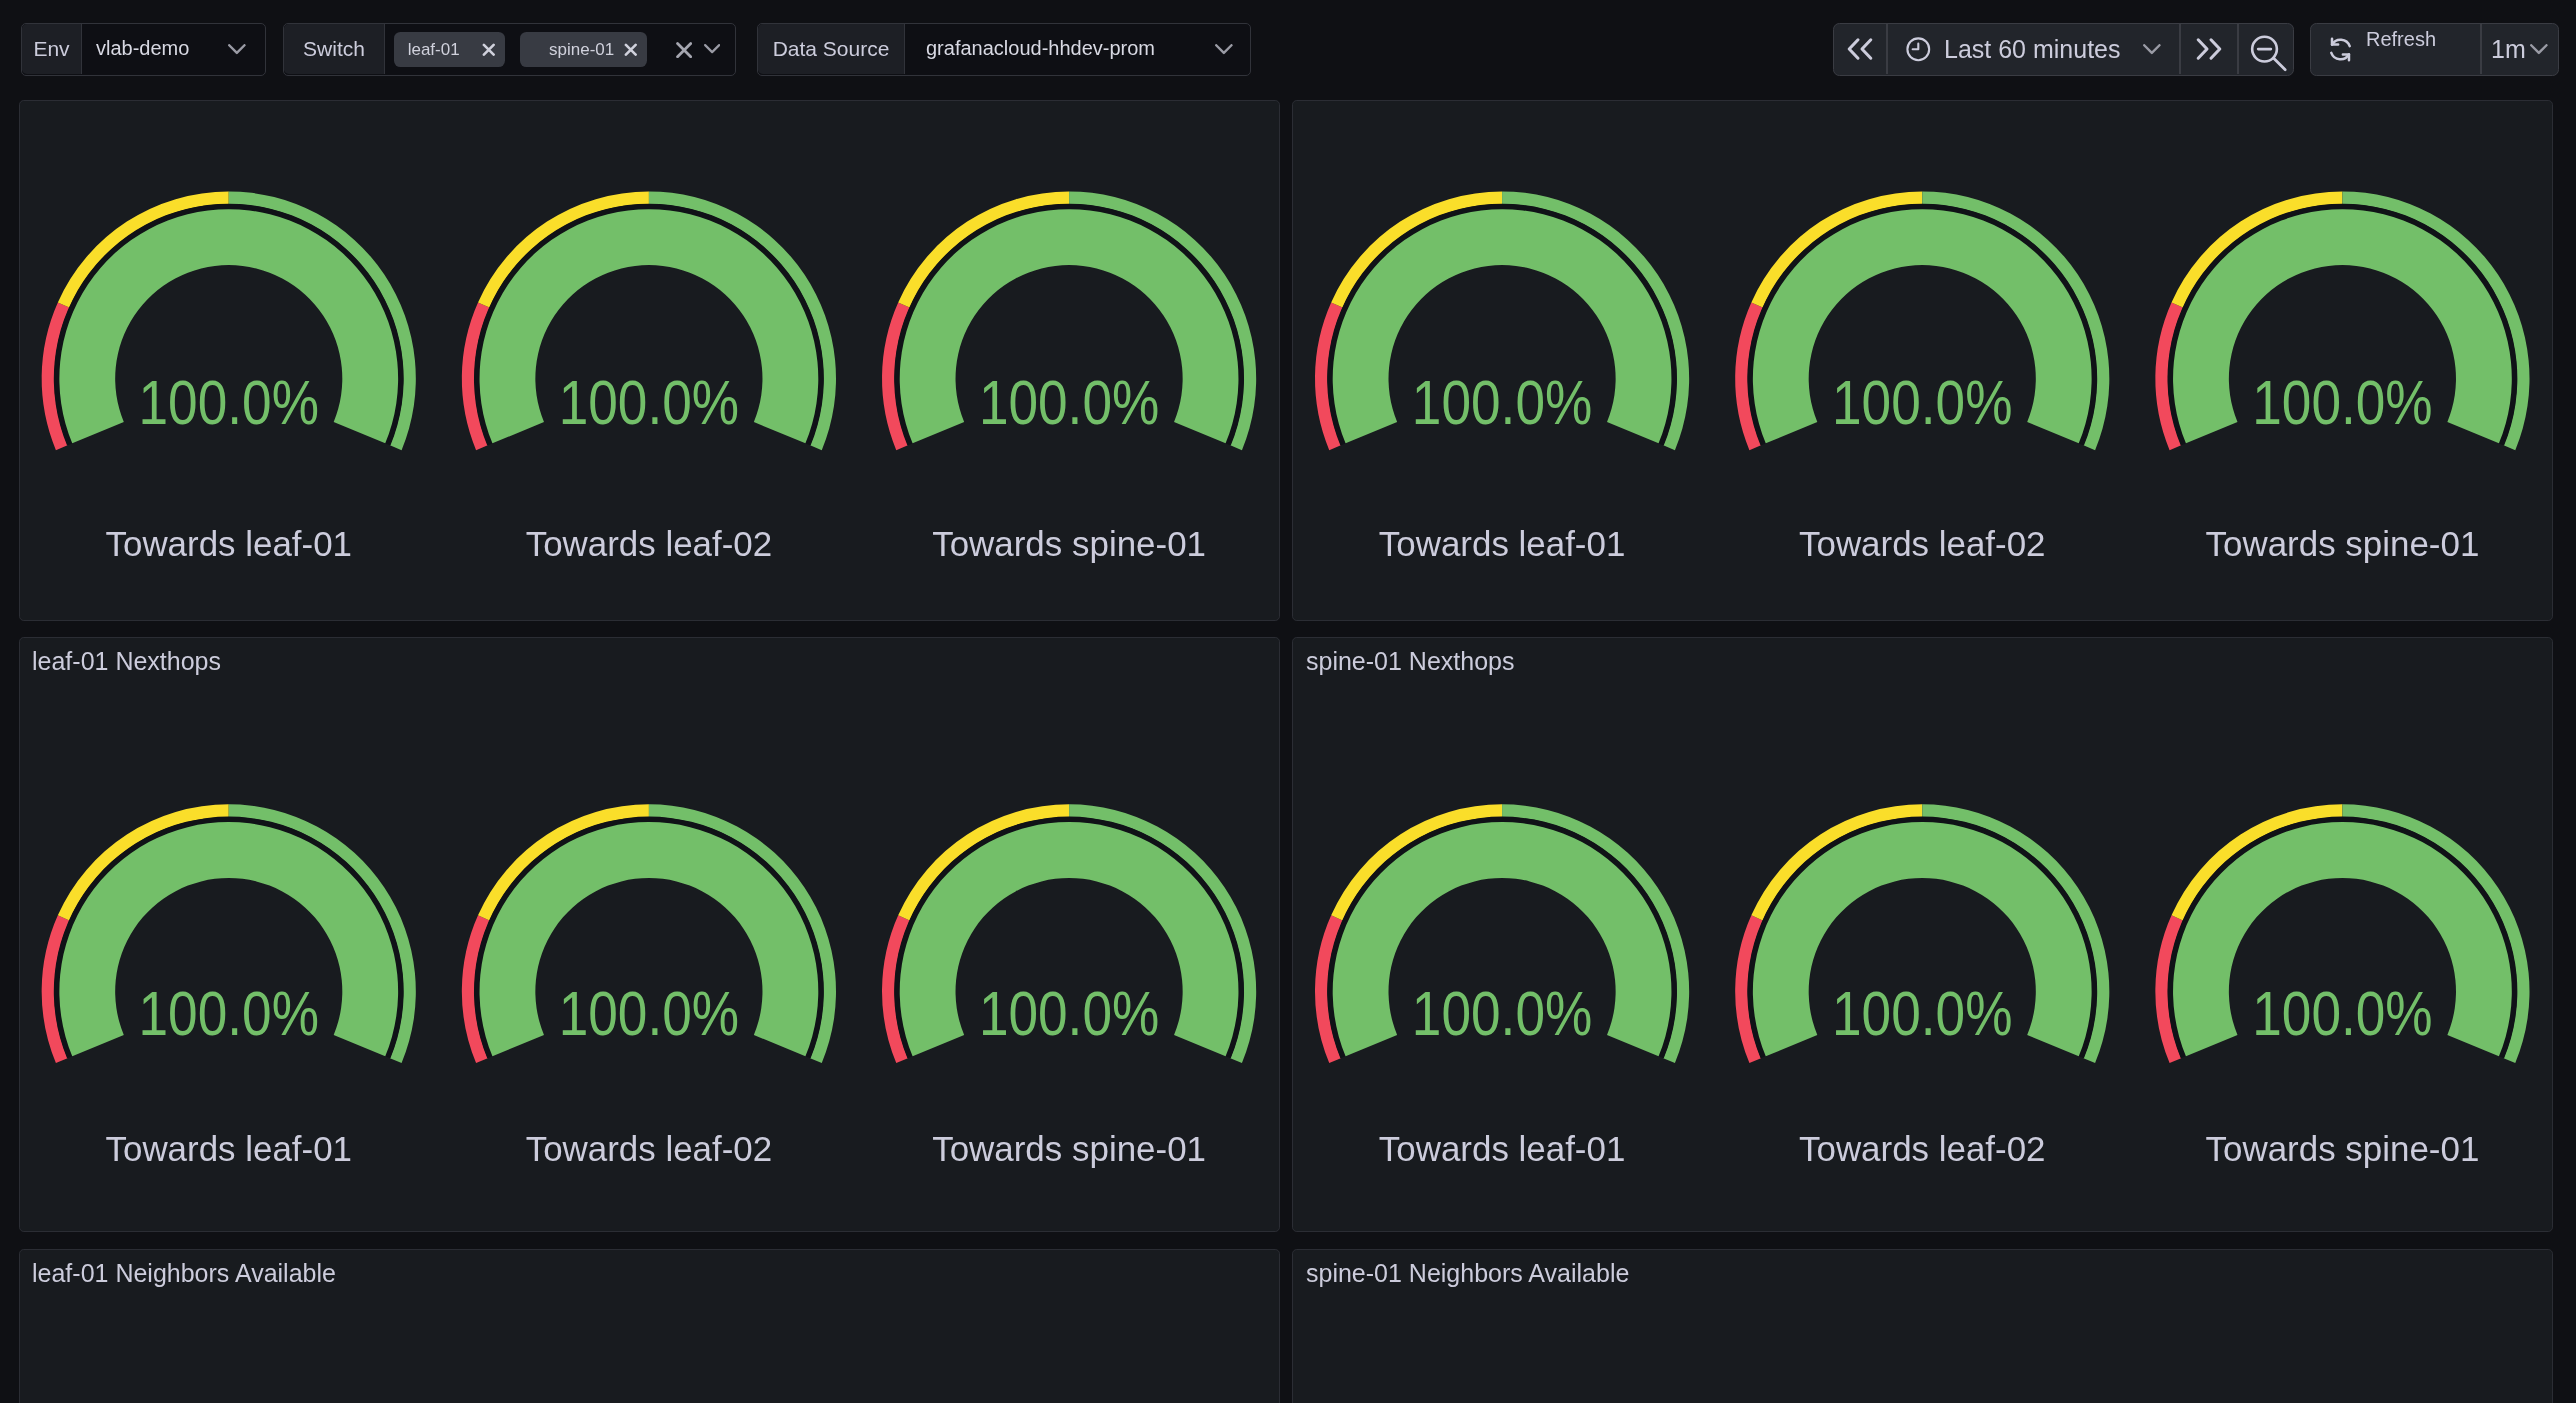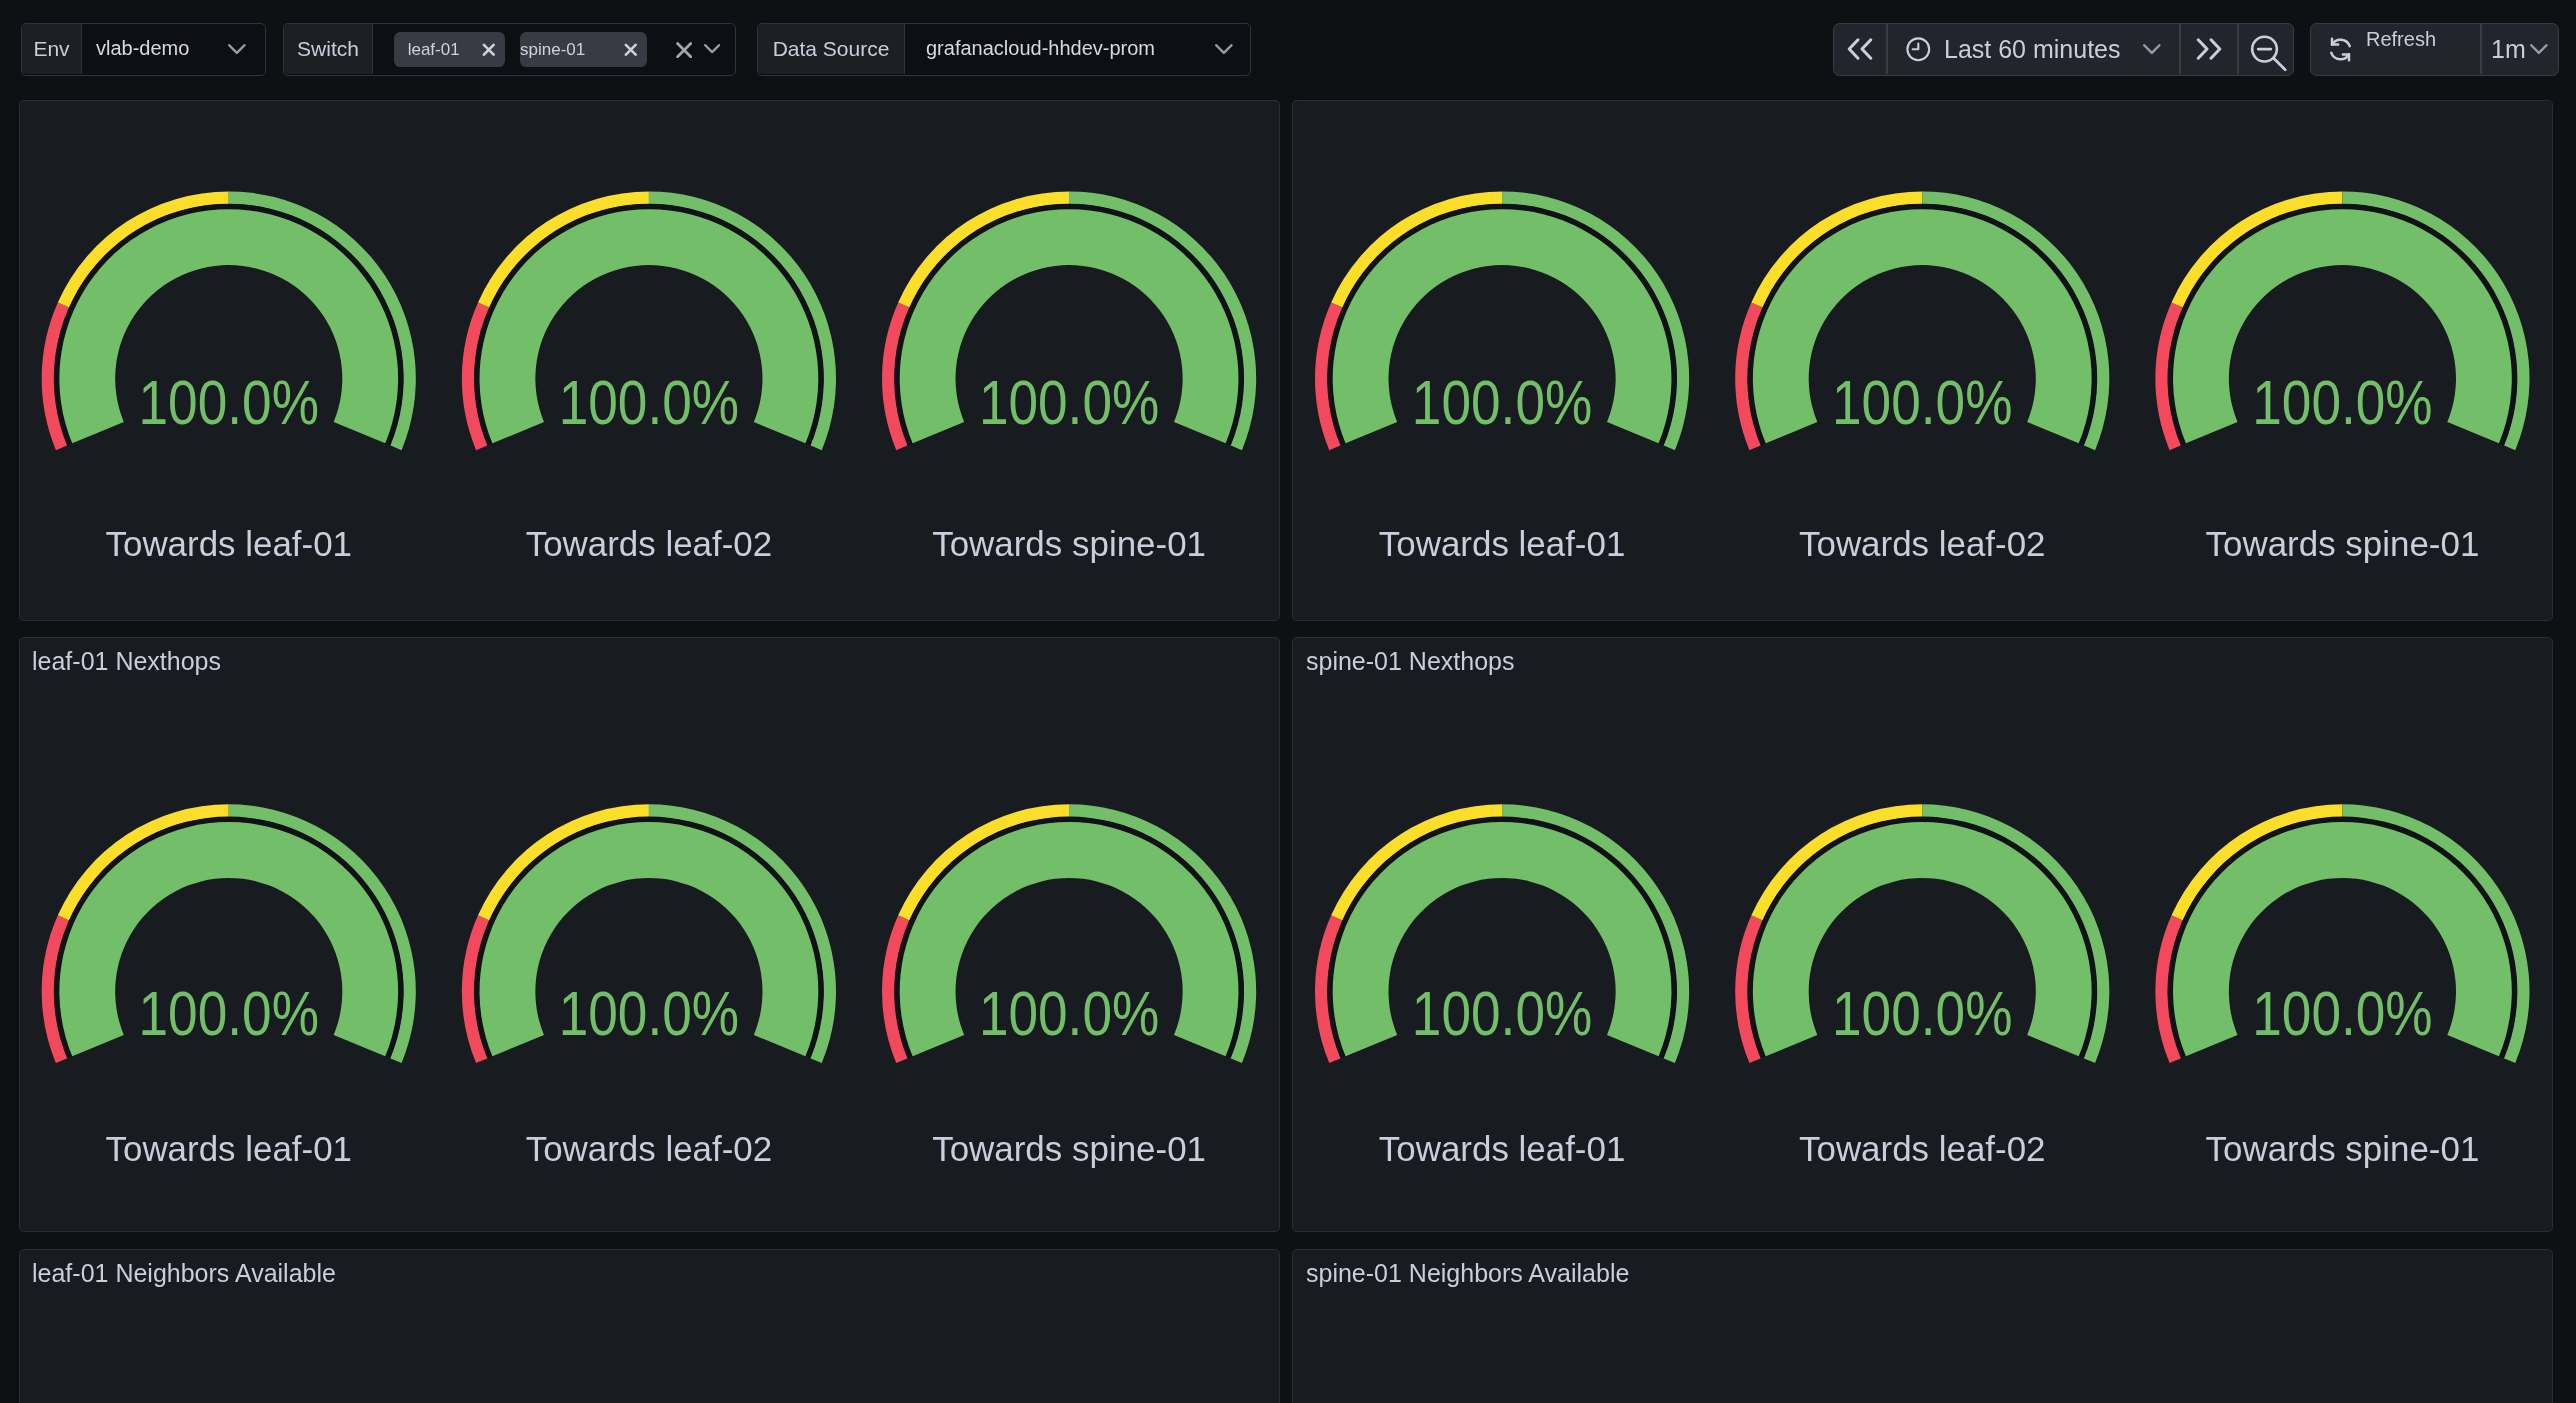--- a/index.html
+++ b/index.html
@@ -77,27 +77,27 @@
 
 <div class="ctrl" style="left:21px;width:245px">
   <div class="clabel" style="width:60px">Env</div>
   <div class="cval" style="left:74px">vlab-demo</div>
 </div>
 <svg style="position:absolute;left:228px;top:44px" width="17.7" height="10.5" viewBox="0 0 22.0 13.0">
     <path d="M1.5 1.5L11.0 11.0L20.5 1.5" fill="none" stroke="#9a9ba5" stroke-width="3.0" stroke-linecap="round" stroke-linejoin="round"></path>
   </svg>
 
 <div class="ctrl" style="left:283px;width:453px">
-  <div class="clabel" style="width:89px">Switch</div>
+  <div class="clabel" style="width:101px">Switch</div>
 </div>
 <div class="pill" style="left:394px;width:111px;padding-left:13.7px">leaf-01</div>
 <svg style="position:absolute;left:482px;top:43px" width="12.6" height="12.6" viewBox="0 0 15.6 15.6">
     <path d="M2.34 2.34L14.43 14.43M14.43 2.34L2.34 14.43" stroke="#d0d1dc" stroke-width="3.2" stroke-linecap="round"></path>
   </svg>
-<div class="pill" style="left:520px;width:127px;padding-left:0">spine-01</div>
+<div class="pill" style="left:520px;width:127px;padding-left:29px">spine-01</div>
 <svg style="position:absolute;left:624px;top:43px" width="12.6" height="12.6" viewBox="0 0 15.6 15.6">
     <path d="M2.34 2.34L14.43 14.43M14.43 2.34L2.34 14.43" stroke="#d0d1dc" stroke-width="3.2" stroke-linecap="round"></path>
   </svg>
 <svg style="position:absolute;left:675px;top:41px" width="17" height="17" viewBox="0 0 21.0 21.0">
     <path d="M3.15 3.15L19.425 19.425M19.425 3.15L3.15 19.425" stroke="#a5a6b0" stroke-width="3.4" stroke-linecap="round"></path>
   </svg>
 <svg style="position:absolute;left:704px;top:44px" width="16.3" height="9.6" viewBox="0 0 20.240000000000002 11.96">
     <path d="M1.3800000000000001 1.3800000000000001L10.120000000000001 10.120000000000001L18.860000000000003 1.3800000000000001" fill="none" stroke="#9a9ba5" stroke-width="2.7600000000000002" stroke-linecap="round" stroke-linejoin="round"></path>
   </svg>
 

